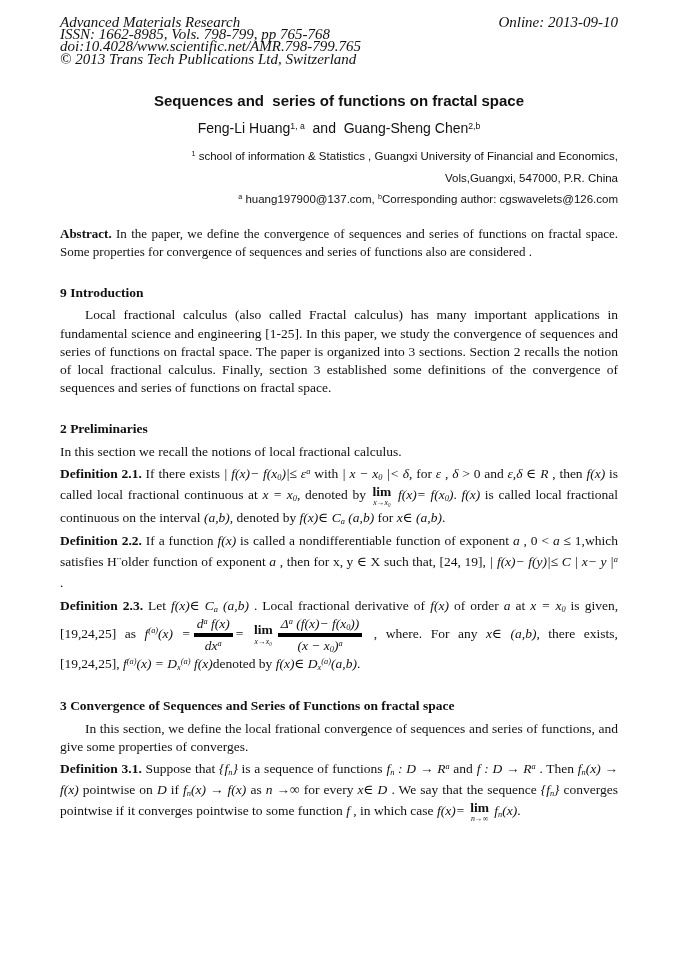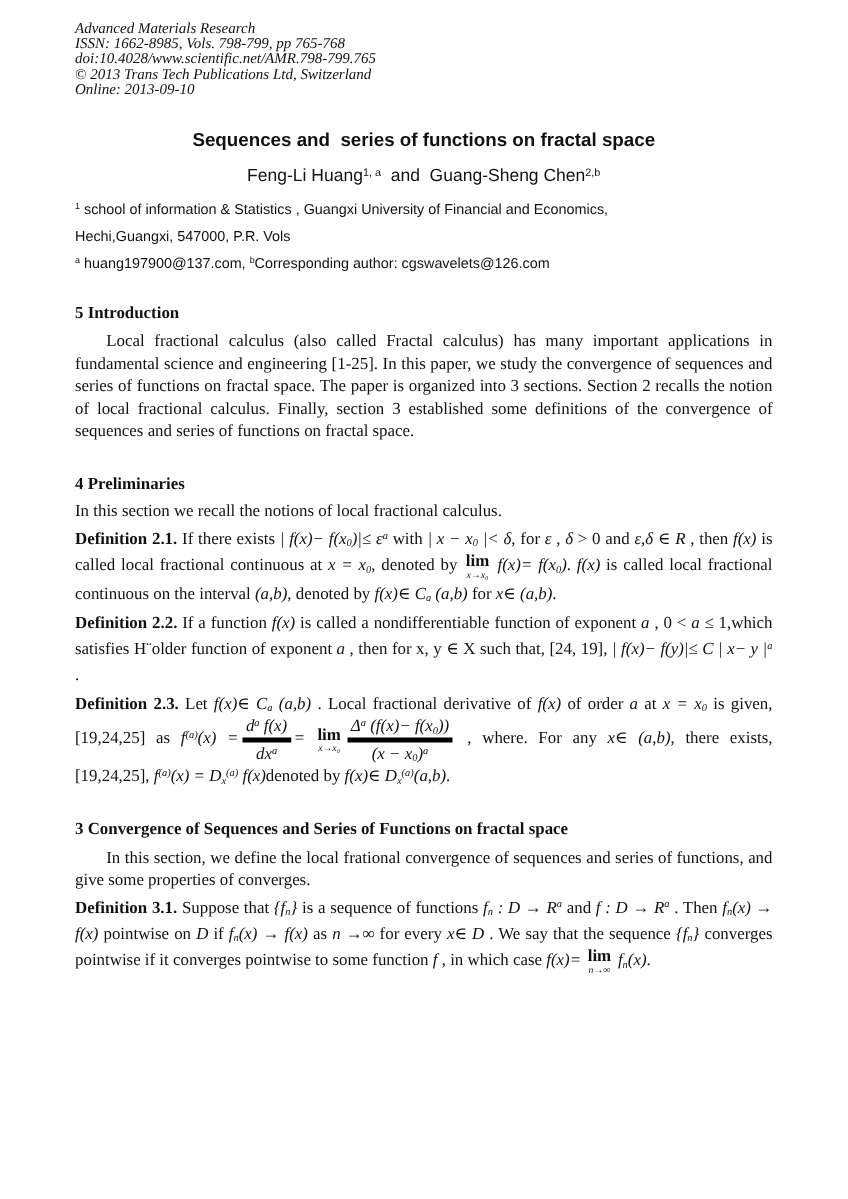--- a/index.html
+++ b/index.html
@@ -10,38 +10,38 @@
     background:#ffffff;
     color:#111;
     box-sizing:border-box;
     padding:16px 60px 0 60px;
     overflow:hidden;
     font-family:"Liberation Serif","DejaVu Serif",serif;
   }
   
   .header{
     display:flex;justify-content:space-between;align-items:flex-start;
-    font-style:italic;font-size:12px;line-height:12.2px;flex-direction:column;
+    font-style:italic;font-size:15px;line-height:12.2px;
   }
   .header-left div{white-space:nowrap;}
   .header-right{text-align:center;white-space:nowrap;}
   
   .title{
     font-family:"Liberation Sans","DejaVu Sans",sans-serif;
     font-size:15px;font-weight:bold;text-align:center;
     margin:27px 0 0 0;line-height:1.15;white-space:pre-wrap;
   }
   .authors{
     font-family:"Liberation Sans","DejaVu Sans",sans-serif;
     font-size:14px;text-align:center;margin-top:11px;line-height:1.2;
     white-space:pre-wrap;
   }
   .aff{
     font-family:"Liberation Sans","DejaVu Sans",sans-serif;
-    font-size:11.5px;text-align:left;margin-top:9px;line-height:1.1;
+    font-size:11.5px;text-align:right;margin-top:9px;line-height:1.1;
   }
   .aff-first{margin-top:13px;}
   
   .kw{
     font-family:"Liberation Sans","DejaVu Sans",sans-serif;
     font-size:12.5px;line-height:16px;margin:23px 0 0 0;text-align:justify;
   }
   .abs{
     font-size:13px;line-height:18px;margin:19px 0 0 0;text-align:justify;
   }
@@ -82,29 +82,30 @@
       <div>© 2013 Trans Tech Publications Ltd, Switzerland</div>
     </div>
     <div class="header-right">Online: 2013-09-10</div>
   </div>
 
   <div class="title">Sequences and  series of functions on fractal space</div>
 
   <div class="authors"><span class="sg-r">Feng-Li Huang</span><span class="sg-sup">1, a</span><span class="sg-r">  and  Guang-Sheng Chen</span><span class="sg-sup">2,b</span></div>
 
   <div class="aff aff-first"><span class="sg-sup">1</span><span class="sg-r"> school of information &amp; Statistics , Guangxi University of Financial and Economics,</span></div>
-  <div class="aff">Hechi,Guangxi, 547000, P.R. Vols</div>
+  <div class="aff">Vols,Guangxi, 547000, P.R. China</div>
   <div class="aff"><span class="sg-sup">a</span><span class="sg-r"> huang197900@137.com, </span><span class="sg-sup">b</span><span class="sg-r">Corresponding author: cgswavelets@126.com</span></div>
 
 
+  <p class="abs just"><span class="sg-b">Abstract.</span><span class="sg-r"> In the paper, we define the convergence of sequences and series of functions on fractal space. Some properties for convergence of sequences and series of functions also are considered .</span></p>
 
-  <h2>5 Introduction</h2>
+  <h2>9 Introduction</h2>
   <p class="body-p just indent">Local fractional calculus (also called Fractal calculus) has many important applications in fundamental science and engineering [1-25]. In this paper, we study the convergence of sequences and series of functions on fractal space. The paper is organized into 3 sections. Section 2 recalls the notion of local fractional calculus. Finally, section 3 established some definitions of the convergence of sequences and series of functions on fractal space.</p>
 
-  <h2>4 Preliminaries</h2>
+  <h2>2 Preliminaries</h2>
   <p class="body-p">In this section we recall the notions of local fractional calculus.</p>
   <p class="body-p just def"><span class="sg-b">Definition 2.1.</span><span class="sg-r"> If there exists </span><span class="sg-i">| f(x)− f(x</span><span class="sg-isub">0</span><span class="sg-i">)|≤ ε</span><span class="sg-isup">a</span><span class="sg-r"> with </span><span class="sg-i">| x − x</span><span class="sg-isub">0</span><span class="sg-i"> |&lt; δ</span><span class="sg-r">, for </span><span class="sg-i">ε</span><span class="sg-r"> , </span><span class="sg-i">δ</span><span class="sg-r"> &gt; 0 and </span><span class="sg-i">ε,δ</span><span class="sg-r"> ∈ </span><span class="sg-i">R</span><span class="sg-r"> , then </span><span class="sg-i">f(x)</span><span class="sg-r"> is called local fractional continuous at </span><span class="sg-i">x = x</span><span class="sg-isub">0</span><span class="sg-r">, denoted by </span><span class="lim"><span class="lim-t">lim</span><span class="lim-u">x→x₀</span></span><span class="sg-i"> f(x)= f(x</span><span class="sg-isub">0</span><span class="sg-i">)</span><span class="sg-r">. </span><span class="sg-i">f(x)</span><span class="sg-r"> is called local fractional continuous on the interval </span><span class="sg-i">(a,b)</span><span class="sg-r">, denoted by </span><span class="sg-i">f(x)∈ C</span><span class="sg-isub">a</span><span class="sg-i"> (a,b)</span><span class="sg-r"> for </span><span class="sg-i">x∈ (a,b)</span><span class="sg-r">.</span></p>
   <p class="body-p just def"><span class="sg-b">Definition 2.2.</span><span class="sg-r"> If a function </span><span class="sg-i">f(x)</span><span class="sg-r"> is called a nondifferentiable function of exponent </span><span class="sg-i">a</span><span class="sg-r"> , 0 &lt; </span><span class="sg-i">a</span><span class="sg-r"> ≤ 1,which satisfies H¨older function of exponent </span><span class="sg-i">a</span><span class="sg-r"> , then for x, y ∈ X such that, [24, 19], </span><span class="sg-i">| f(x)− f(y)|≤ C | x− y |</span><span class="sg-isup">a</span><span class="sg-r"> .</span></p>
   <p class="body-p just def"><span class="sg-b">Definition 2.3.</span><span class="sg-r"> Let </span><span class="sg-i">f(x)∈ C</span><span class="sg-isub">a</span><span class="sg-i"> (a,b)</span><span class="sg-r"> . Local fractional derivative of </span><span class="sg-i">f(x)</span><span class="sg-r"> of order </span><span class="sg-i">a</span><span class="sg-r"> at </span><span class="sg-i">x = x</span><span class="sg-isub">0</span><span class="sg-r"> is given, [19,24,25]  as </span><span class="sg-i">f</span><span class="sg-isup">(a)</span><span class="sg-i">(x) =</span><span class="frac"><span class="num"><span class="sg-i">d</span><span class="sg-isup">a</span><span class="sg-i"> f(x)</span></span><span class="den"><span class="sg-i">dx</span><span class="sg-isup">a</span></span></span><span class="sg-r">= </span><span class="lim"><span class="lim-t">lim</span><span class="lim-u">x→x₀</span></span><span class="frac"><span class="num"><span class="sg-i">Δ</span><span class="sg-isup">a</span><span class="sg-i"> (f(x)− f(x</span><span class="sg-isub">0</span><span class="sg-i">))</span></span><span class="den"><span class="sg-i">(x − x</span><span class="sg-isub">0</span><span class="sg-i">)</span><span class="sg-isup">a</span></span></span><span class="sg-r"> , where. For any </span><span class="sg-i">x∈ (a,b)</span><span class="sg-r">, there exists, [19,24,25], </span><span class="sg-i">f</span><span class="sg-isup">(a)</span><span class="sg-i">(x) = D</span><span class="sg-isub">x</span><span class="sg-isup">(a)</span><span class="sg-i"> f(x)</span><span class="sg-r">denoted by </span><span class="sg-i">f(x)∈ D</span><span class="sg-isub">x</span><span class="sg-isup">(a)</span><span class="sg-i">(a,b)</span><span class="sg-r">.</span></p>
 
   <h2>3 Convergence of Sequences and Series of Functions on fractal space</h2>
   <p class="body-p just indent">In this section, we define the local frational convergence of sequences and series of functions, and give some properties of converges.</p>
   <p class="body-p just def"><span class="sg-b">Definition 3.1.</span><span class="sg-r"> Suppose that </span><span class="sg-i">{f</span><span class="sg-isub">n</span><span class="sg-i">}</span><span class="sg-r"> is a sequence of functions </span><span class="sg-i">f</span><span class="sg-isub">n</span><span class="sg-i"> : D → R</span><span class="sg-isup">a</span><span class="sg-r"> and </span><span class="sg-i">f : D → R</span><span class="sg-isup">a</span><span class="sg-r"> . Then </span><span class="sg-i">f</span><span class="sg-isub">n</span><span class="sg-i">(x) → f(x)</span><span class="sg-r"> pointwise on </span><span class="sg-i">D</span><span class="sg-r"> if </span><span class="sg-i">f</span><span class="sg-isub">n</span><span class="sg-i">(x) → f(x)</span><span class="sg-r"> as </span><span class="sg-i">n →∞</span><span class="sg-r"> for every </span><span class="sg-i">x∈ D</span><span class="sg-r"> . We say that the sequence </span><span class="sg-i">{f</span><span class="sg-isub">n</span><span class="sg-i">}</span><span class="sg-r"> converges pointwise if it converges pointwise to some function </span><span class="sg-i">f</span><span class="sg-r"> ,  in which case </span><span class="sg-i">f(x)= </span><span class="lim"><span class="lim-t">lim</span><span class="lim-u">n→∞</span></span><span class="sg-i"> f</span><span class="sg-isub">n</span><span class="sg-i">(x)</span><span class="sg-r">.</span></p>
 
 </div>

